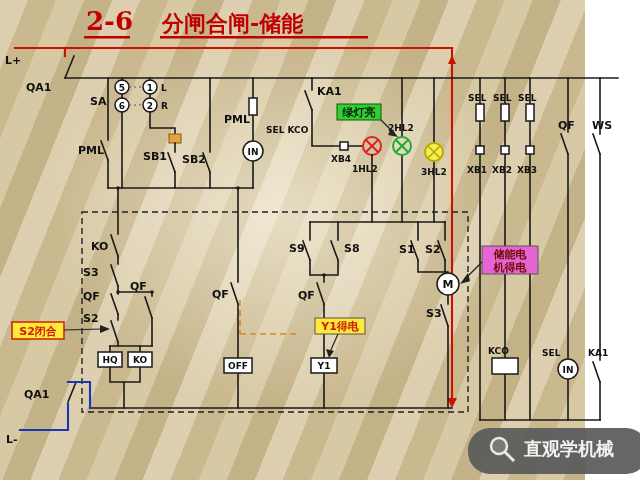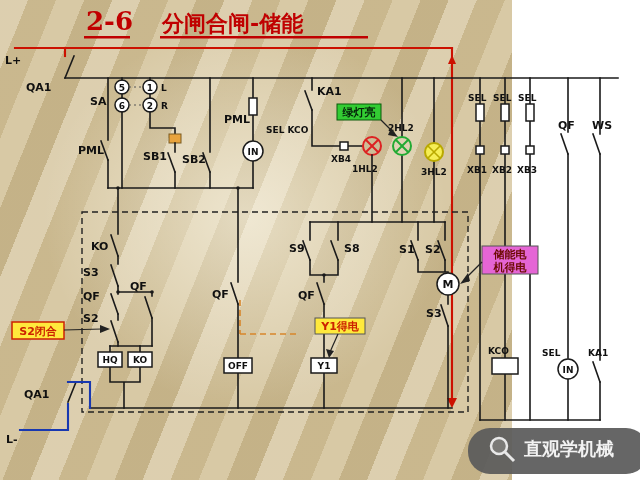--- a/index.html
+++ b/index.html
@@ -1,23 +1,23 @@
 <!DOCTYPE html>
 <html><head>
 <meta charset="utf-8">
 <style>
   html,body{margin:0;padding:0}
   body{width:640px;height:480px;overflow:hidden}
-  .stage{position:relative;width:512px;height:480px;
+  .stage{position:relative;width:553px;height:480px;
     background-color:#d3c299;
     background-image:repeating-linear-gradient(112deg,
       rgba(255,255,255,.22) 0 26px,
       rgba(120,95,45,.10) 26px 52px,
       rgba(255,255,255,.12) 52px 78px,
-      rgba(120,95,45,.16) 78px 104px);}
+      rgba(120,95,45,.16) 78px 104px);padding-left:32px;}
   .glow{position:absolute;inset:0;pointer-events:none;
     background:radial-gradient(ellipse 55% 55% at 48% 45%, rgba(255,252,240,.55), rgba(255,252,240,0) 72%);}
   svg{position:absolute;left:0;top:0}
   .w{stroke:#1a1a1a;stroke-width:1.6;fill:none;stroke-linecap:square}
   .rail{stroke-width:2.1;fill:none;stroke-linecap:square}
   .dashbox{stroke:#222;stroke-width:1.4;fill:none;stroke-dasharray:6 4}
   .mech{stroke:#555;stroke-width:1.2;stroke-dasharray:2 3;fill:none}
   .odash{stroke:#d8862b;stroke-width:1.6;fill:none;stroke-dasharray:6 4}
   .comp{fill:#ffffff;stroke:#1a1a1a;stroke-width:1.5}
   .dot{fill:#1a1a1a}

